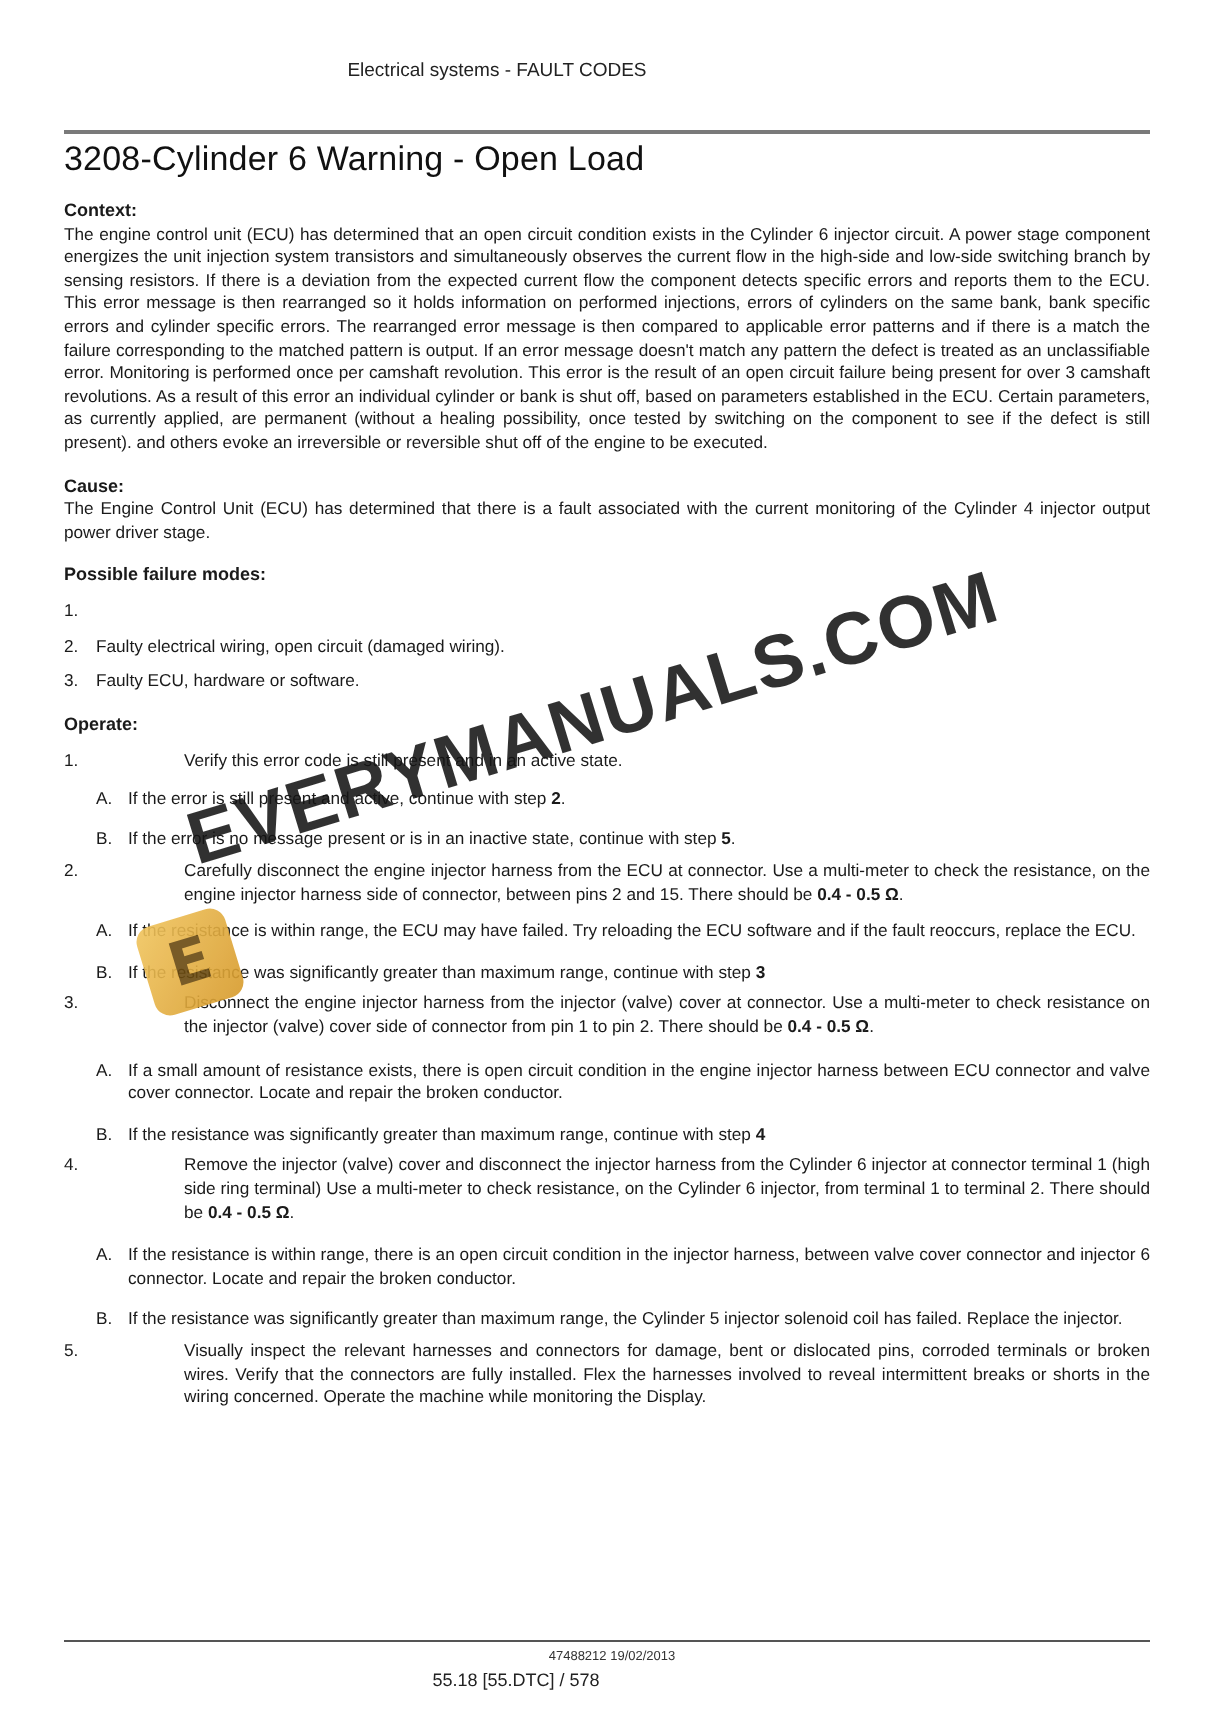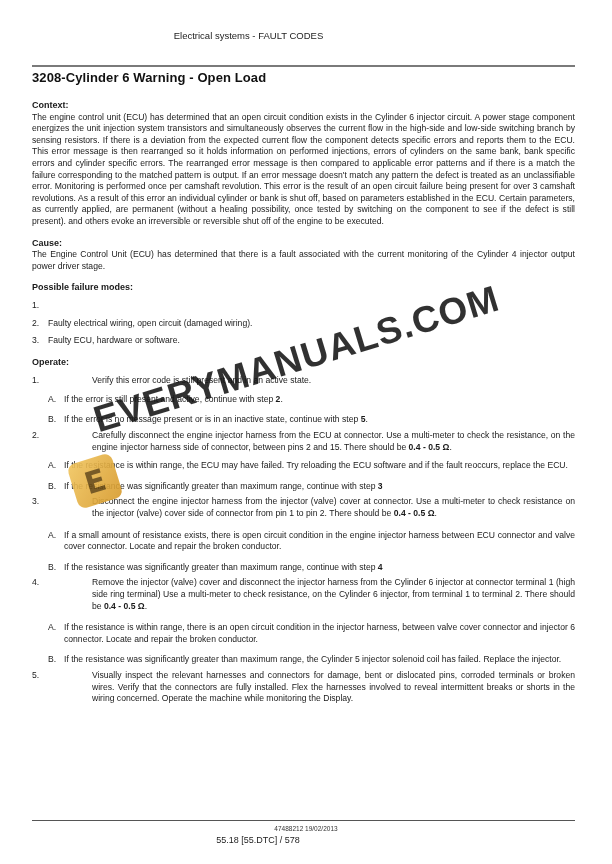--- a/index.html
+++ b/index.html
@@ -8,21 +8,21 @@
       font-family: "Liberation Sans", sans-serif; color: #1a1a1a;
     }
     .page-header {
       position: absolute; top: 30px; left: 0; width: 497px;
       text-align: center; font-size: 9.5px; color: #222;
     }
     .title-rule {
       position: absolute; top: 65px; left: 32px; width: 543px; height: 2px; background: #7a7a7a;
     }
     .page-title {
-      position: absolute; top: 70px; left: 32px; font-size: 13px; font-weight: bold; color: #111;
+      position: absolute; top: 70px; left: 32px; font-size: 17px; font-weight: normal; color: #111;
       letter-spacing: 0.1px;
     }
     .content {
       position: absolute; top: 100px; left: 32px; width: 543px; font-size: 8.6px; line-height: 11.6px;
     }
     .section-head { font-weight: bold; font-size: 9px; margin: 0; }
     .para { margin: 0; text-align: justify; }
     .gap-a { height: 10px; }
     .gap-b { height: 10px; }
     .failure-list { margin: 0; padding: 0; list-style: none; }

